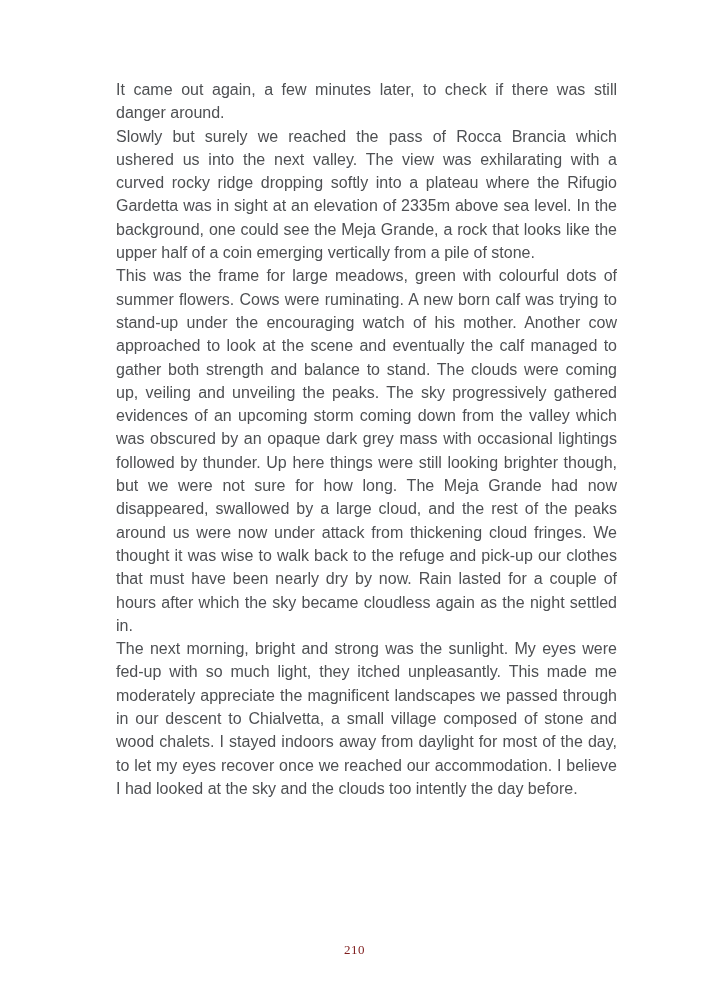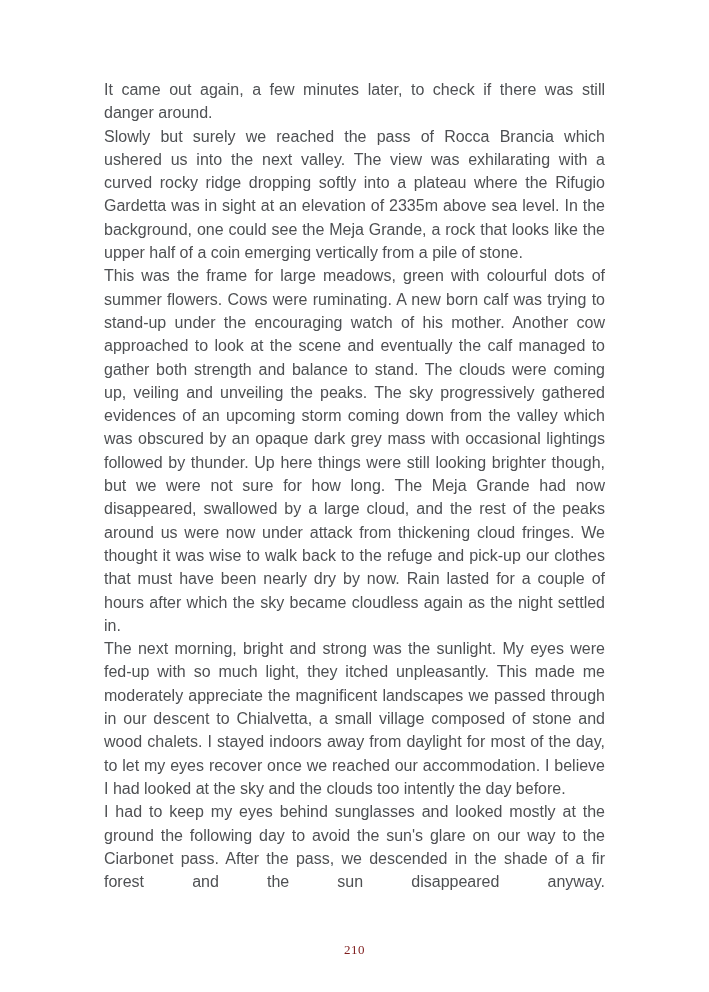--- a/index.html
+++ b/index.html
@@ -11,21 +11,21 @@
     position: relative;
     width: 709px;
     height: 992px;
     margin: 0 auto;
     background: #ffffff;
     box-sizing: border-box;
     overflow: hidden;
   }
   .text-block {
     position: absolute;
-    left: 104px;
+    left: 116px;
     top: 78px;
     width: 501px;
     font-family: "Liberation Sans", "DejaVu Sans", sans-serif;
     font-size: 16px;
     line-height: 23.3px;
     color: #4e5053;
     -webkit-font-smoothing: antialiased;
   }
   .text-block p {
     margin: 0;
@@ -50,18 +50,17 @@
 </style>
 </head>
 <body>
 
 <div class="page">
   <div class="text-block">
     <p>It came out again, a few minutes later, to check if there was still danger around.</p>
     <p>Slowly but surely we reached the pass of Rocca Brancia which ushered us into the next valley. The view was exhilarating with a curved rocky ridge dropping softly into a plateau where the Rifugio Gardetta was in sight at an elevation of 2335m above sea level. In the background, one could see the Meja Grande, a rock that looks like the upper half of a coin emerging vertically from a pile of stone.</p>
     <p>This was the frame for large meadows, green with colourful dots of summer flowers. Cows were ruminating. A new born calf was trying to stand-up under the encouraging watch of his mother. Another cow approached to look at the scene and eventually the calf managed to gather both strength and balance to stand. The clouds were coming up, veiling and unveiling the peaks. The sky progressively gathered evidences of an upcoming storm coming down from the valley which was obscured by an opaque dark grey mass with occasional lightings followed by thunder. Up here things were still looking brighter though, but we were not sure for how long. The Meja Grande had now disappeared, swallowed by a large cloud, and the rest of the peaks around us were now under attack from thickening cloud fringes. We thought it was wise to walk back to the refuge and pick-up our clothes that must have been nearly dry by now. Rain lasted for a couple of hours after which the sky became cloudless again as the night settled in.</p>
     <p>The next morning, bright and strong was the sunlight. My eyes were fed-up with so much light, they itched unpleasantly. This made me moderately appreciate the magnificent landscapes we passed through in our descent to Chialvetta, a small village composed of stone and wood chalets. I stayed indoors away from daylight for most of the day, to let my eyes recover once we reached our accommodation. I believe I had looked at the sky and the clouds too intently the day before.</p>
-    <p class="force-last-justify">I had to keep my eyes behind sunglasses and looked mostly at the ground the following day to avoid the sun's glare on our way to the Ciarbonet pass. After the pass, we descended in the shade of a fir forest and the sun disappeared anyway.</p>
   </div>
   <div class="page-footer">
     <span>210</span>
   </div>
 </div>
 
 </body></html>

